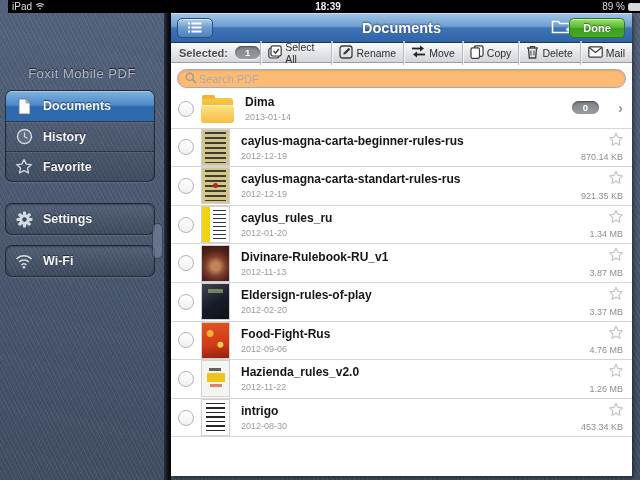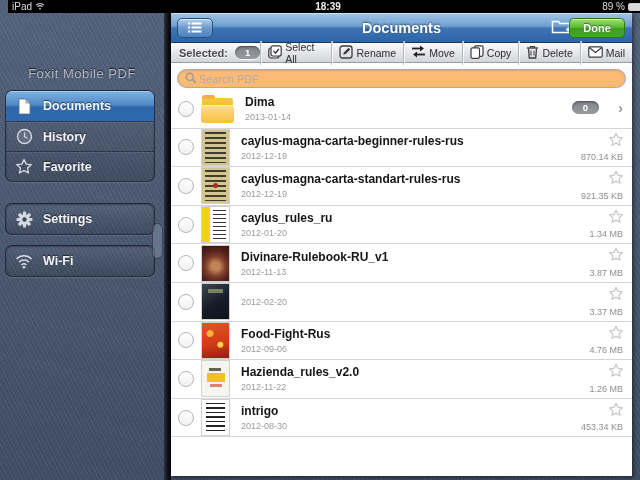--- a/index.html
+++ b/index.html
@@ -361,20 +361,21 @@
         <div class="star"><svg width="16" height="15" viewBox="0 0 18 17">
               <path d="M9 1.5l2.2 4.6 5 .6-3.7 3.4 1 4.9L9 12.6 4.5 15l1-4.9L1.8 6.7l5-.6z" fill="none" stroke="#c6c6cb" stroke-width="1.4" stroke-linejoin="round"></path>
             </svg></div>
         <div class="fsize">3.87 MB</div>
       </div>
 
       <div class="row">
         <div class="chk"></div>
         <div class="thumb" data-thumb="dark-cover"></div>
         <div class="rowtext">
+          <div class="fname">Eldersign-rules-of-play</div>
           <div class="fdate">2012-02-20</div>
         </div>
         <div class="star"><svg width="16" height="15" viewBox="0 0 18 17">
               <path d="M9 1.5l2.2 4.6 5 .6-3.7 3.4 1 4.9L9 12.6 4.5 15l1-4.9L1.8 6.7l5-.6z" fill="none" stroke="#c6c6cb" stroke-width="1.4" stroke-linejoin="round"></path>
             </svg></div>
         <div class="fsize">3.37 MB</div>
       </div>
 
       <div class="row">
         <div class="chk"></div>

